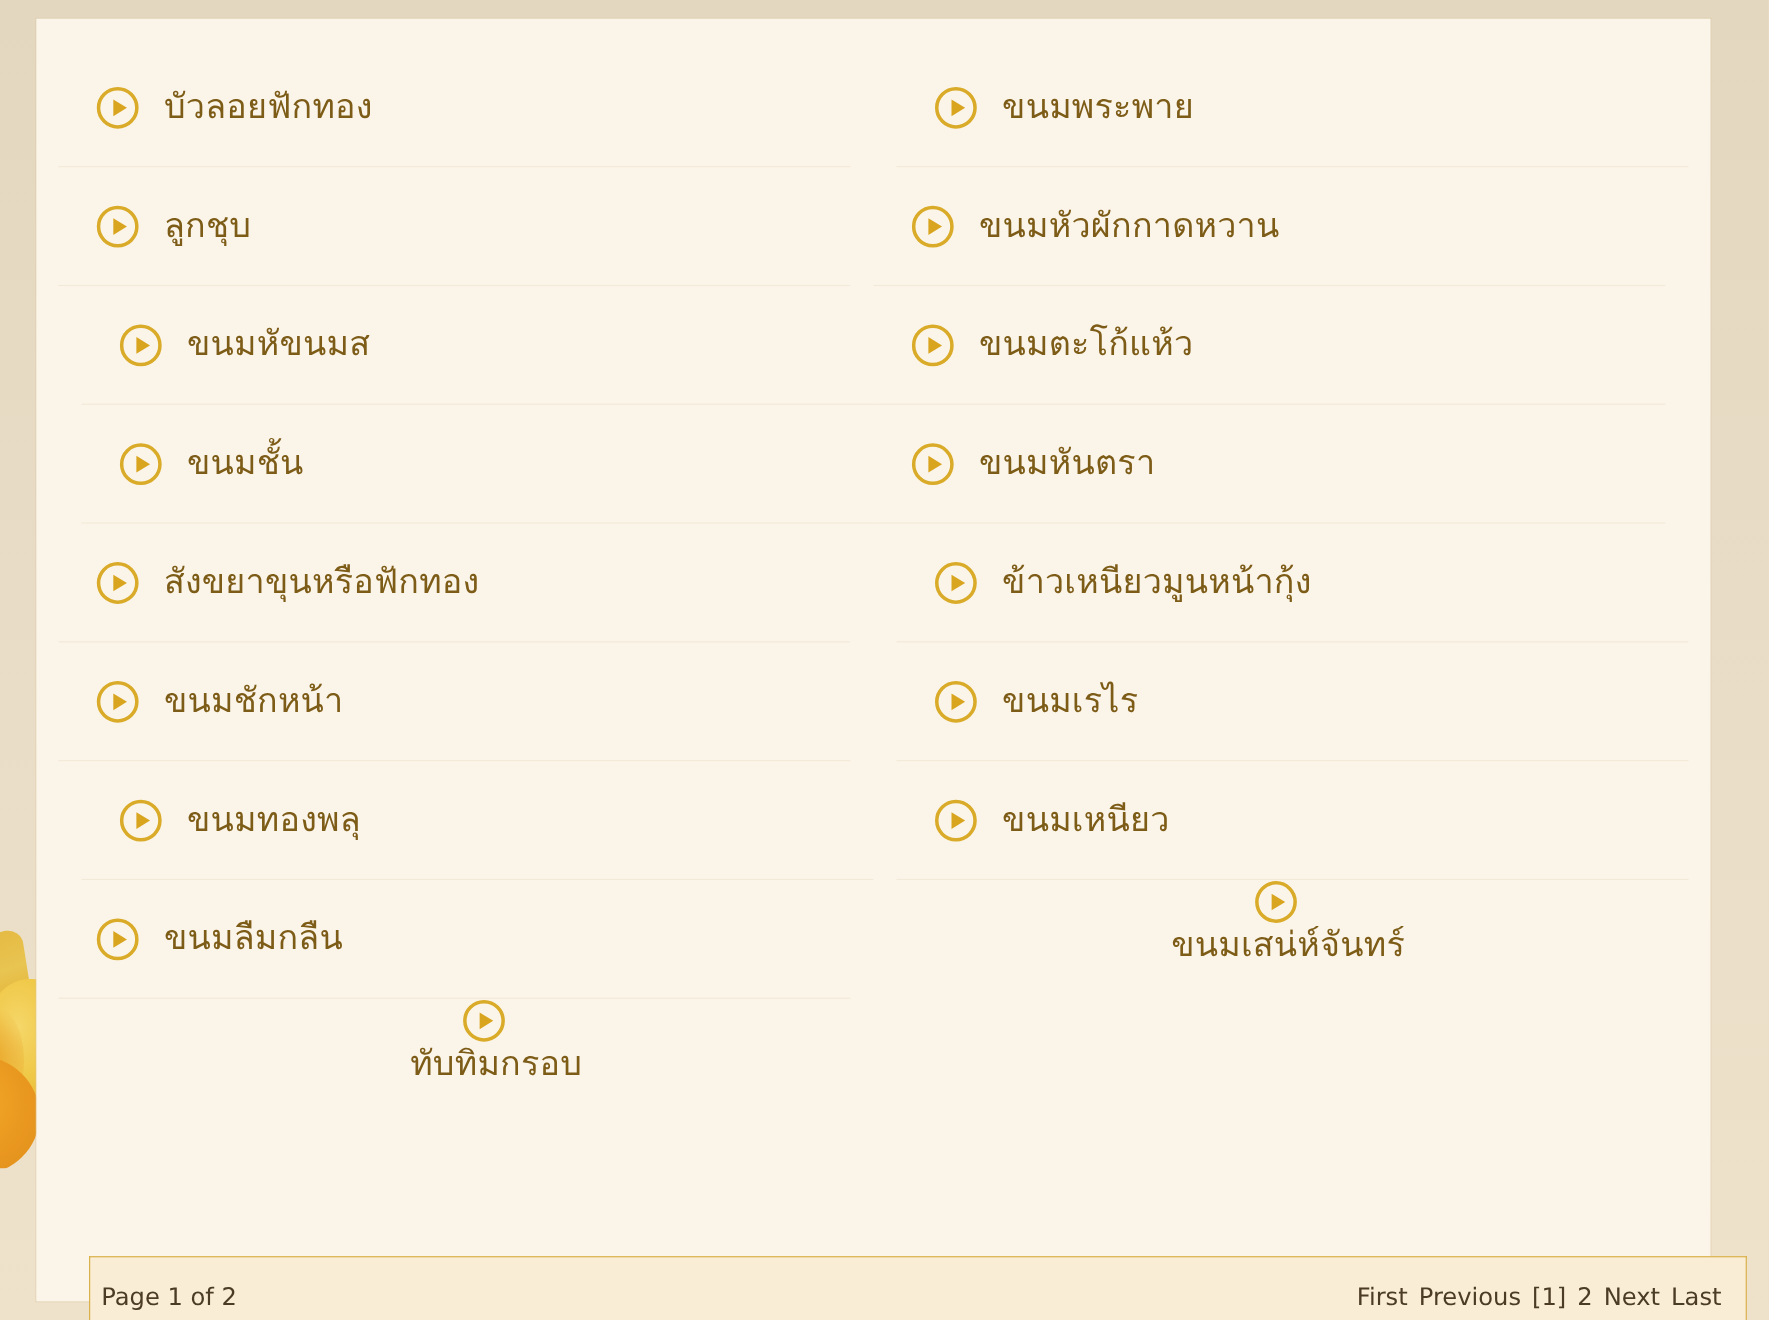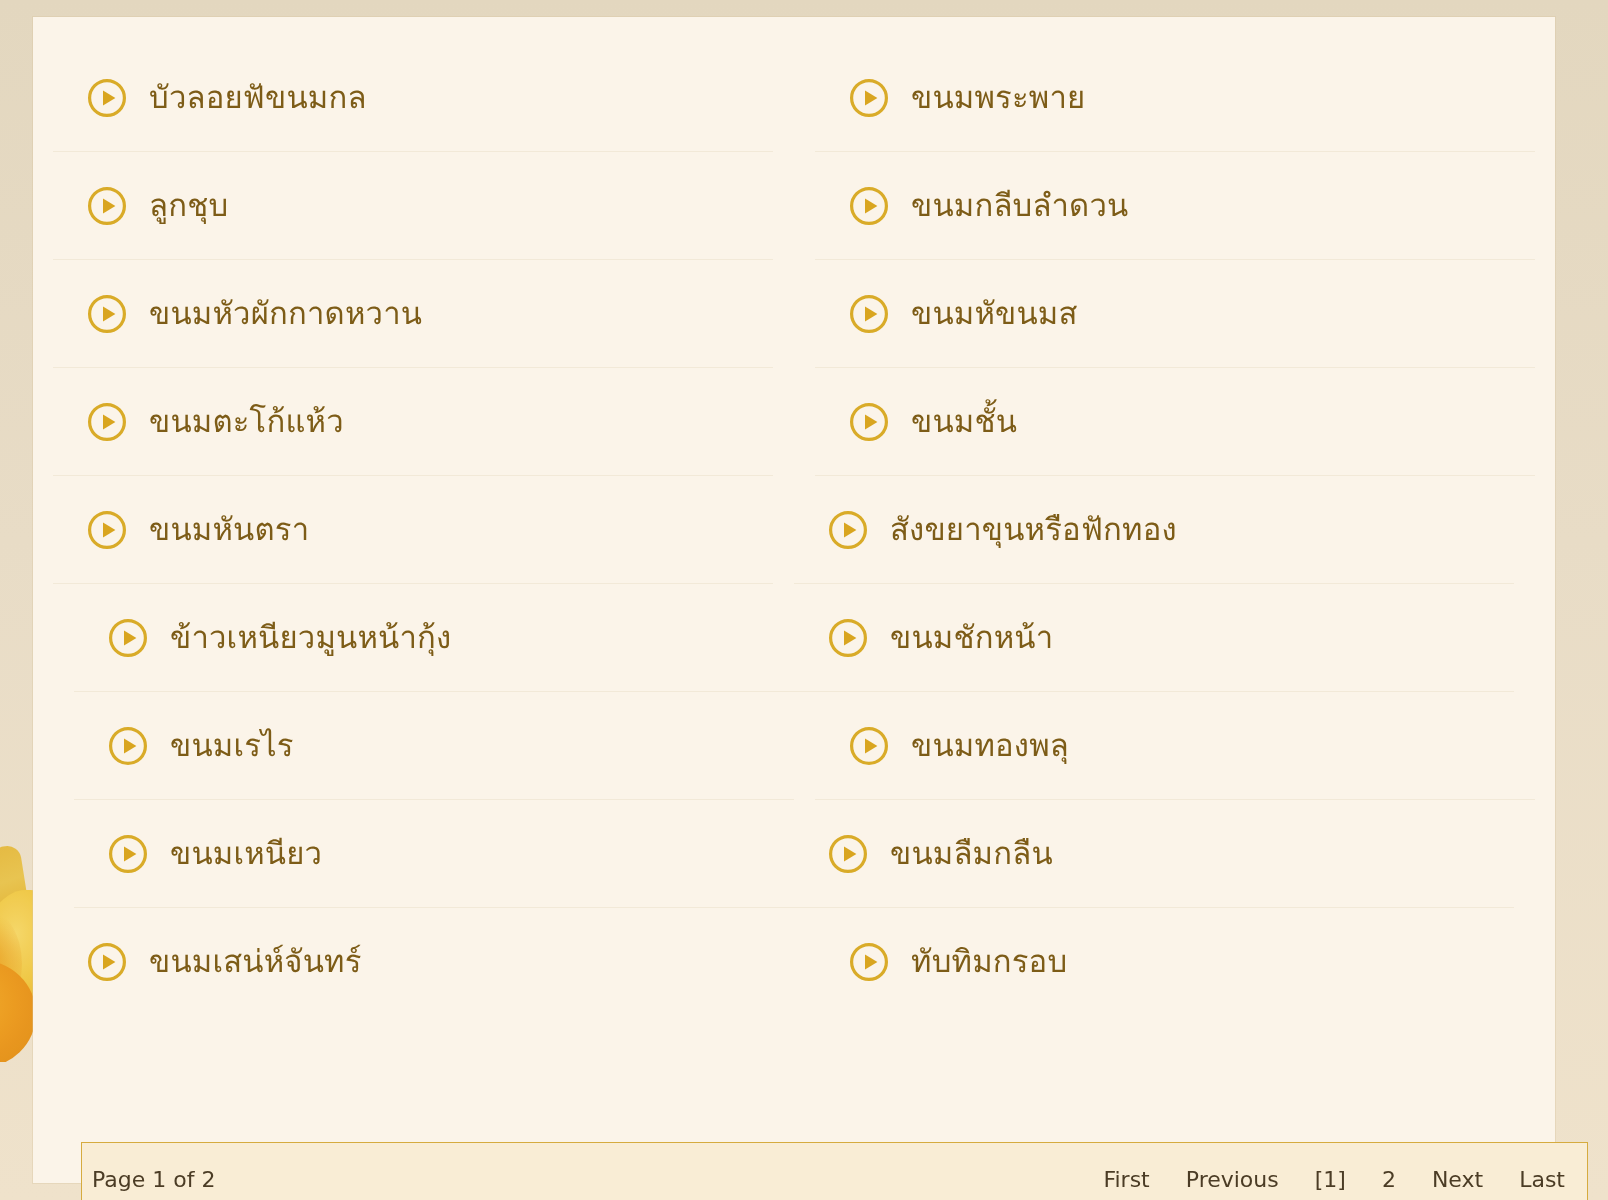--- a/index.html
+++ b/index.html
@@ -96,21 +96,21 @@
     display: flex;
     align-items: center;
     height: 108px;
     padding-left: 34px;
     box-sizing: border-box;
     border-bottom: 1px solid #f2e9d8;
     cursor: pointer;
   }
   .recipe-row.col-left  { margin-right: 21px; }
   .recipe-row.col-right { margin-left: 21px; text-align: center; }
-  .recipe-row.no-rule { border-bottom: 1px solid transparent; }
+  .recipe-row.no-rule { border-bottom: 1px solid transparent; flex-direction: column; }
 
   .play-icon {
     flex: 0 0 auto;
     width: 40px;
     height: 40px;
     margin-right: 22px;
     display: block;
   }
   .recipe-label {
     font-size: 31px;
@@ -138,21 +138,21 @@
     overflow: hidden;
   }
   #pager-status {
     font-size: 22px;
     color: #4b3c25;
     font-family: "DejaVu Sans", "Liberation Sans", sans-serif;
   }
   #pager-links {
     display: flex;
     align-items: center;
-    gap: 36px;
+    gap: 10px;
     padding-right: 8px;
   }
   .pager-link {
     font-size: 22px;
     color: #4b3c25;
     cursor: pointer;
     white-space: nowrap;
   }
   .pager-link.current {
     color: #4b3c25;
@@ -171,42 +171,35 @@
 </div>
 
 <div id="content-panel">
 
   <div id="recipe-list">
       <div class="recipe-row col-left">
     <svg class="play-icon" viewBox="0 0 40 40">
       <circle cx="20" cy="20" r="17.4" fill="none" stroke="#d9ab28" stroke-width="3.2"></circle>
       <path d="M16.0 12.4 L28.4 20.0 L16.0 27.6 Z" fill="#d9a51f"></path>
     </svg>
-    <span class="recipe-label">บัวลอยฟัขนมกล</span>
+    <span class="recipe-label">บัวลอยฟักทอง</span>
   </div>
       <div class="recipe-row col-right">
     <svg class="play-icon" viewBox="0 0 40 40">
       <circle cx="20" cy="20" r="17.4" fill="none" stroke="#d9ab28" stroke-width="3.2"></circle>
       <path d="M16.0 12.4 L28.4 20.0 L16.0 27.6 Z" fill="#d9a51f"></path>
     </svg>
     <span class="recipe-label">ขนมพระพาย</span>
   </div>
       <div class="recipe-row col-left">
     <svg class="play-icon" viewBox="0 0 40 40">
       <circle cx="20" cy="20" r="17.4" fill="none" stroke="#d9ab28" stroke-width="3.2"></circle>
       <path d="M16.0 12.4 L28.4 20.0 L16.0 27.6 Z" fill="#d9a51f"></path>
     </svg>
     <span class="recipe-label">ลูกชุบ</span>
-  </div>
-      <div class="recipe-row col-right">
-    <svg class="play-icon" viewBox="0 0 40 40">
-      <circle cx="20" cy="20" r="17.4" fill="none" stroke="#d9ab28" stroke-width="3.2"></circle>
-      <path d="M16.0 12.4 L28.4 20.0 L16.0 27.6 Z" fill="#d9a51f"></path>
-    </svg>
-    <span class="recipe-label">ขนมกลีบลำดวน</span>
   </div>
       <div class="recipe-row col-left">
     <svg class="play-icon" viewBox="0 0 40 40">
       <circle cx="20" cy="20" r="17.4" fill="none" stroke="#d9ab28" stroke-width="3.2"></circle>
       <path d="M16.0 12.4 L28.4 20.0 L16.0 27.6 Z" fill="#d9a51f"></path>
     </svg>
     <span class="recipe-label">ขนมหัวผักกาดหวาน</span>
   </div>
       <div class="recipe-row col-right">
     <svg class="play-icon" viewBox="0 0 40 40">

